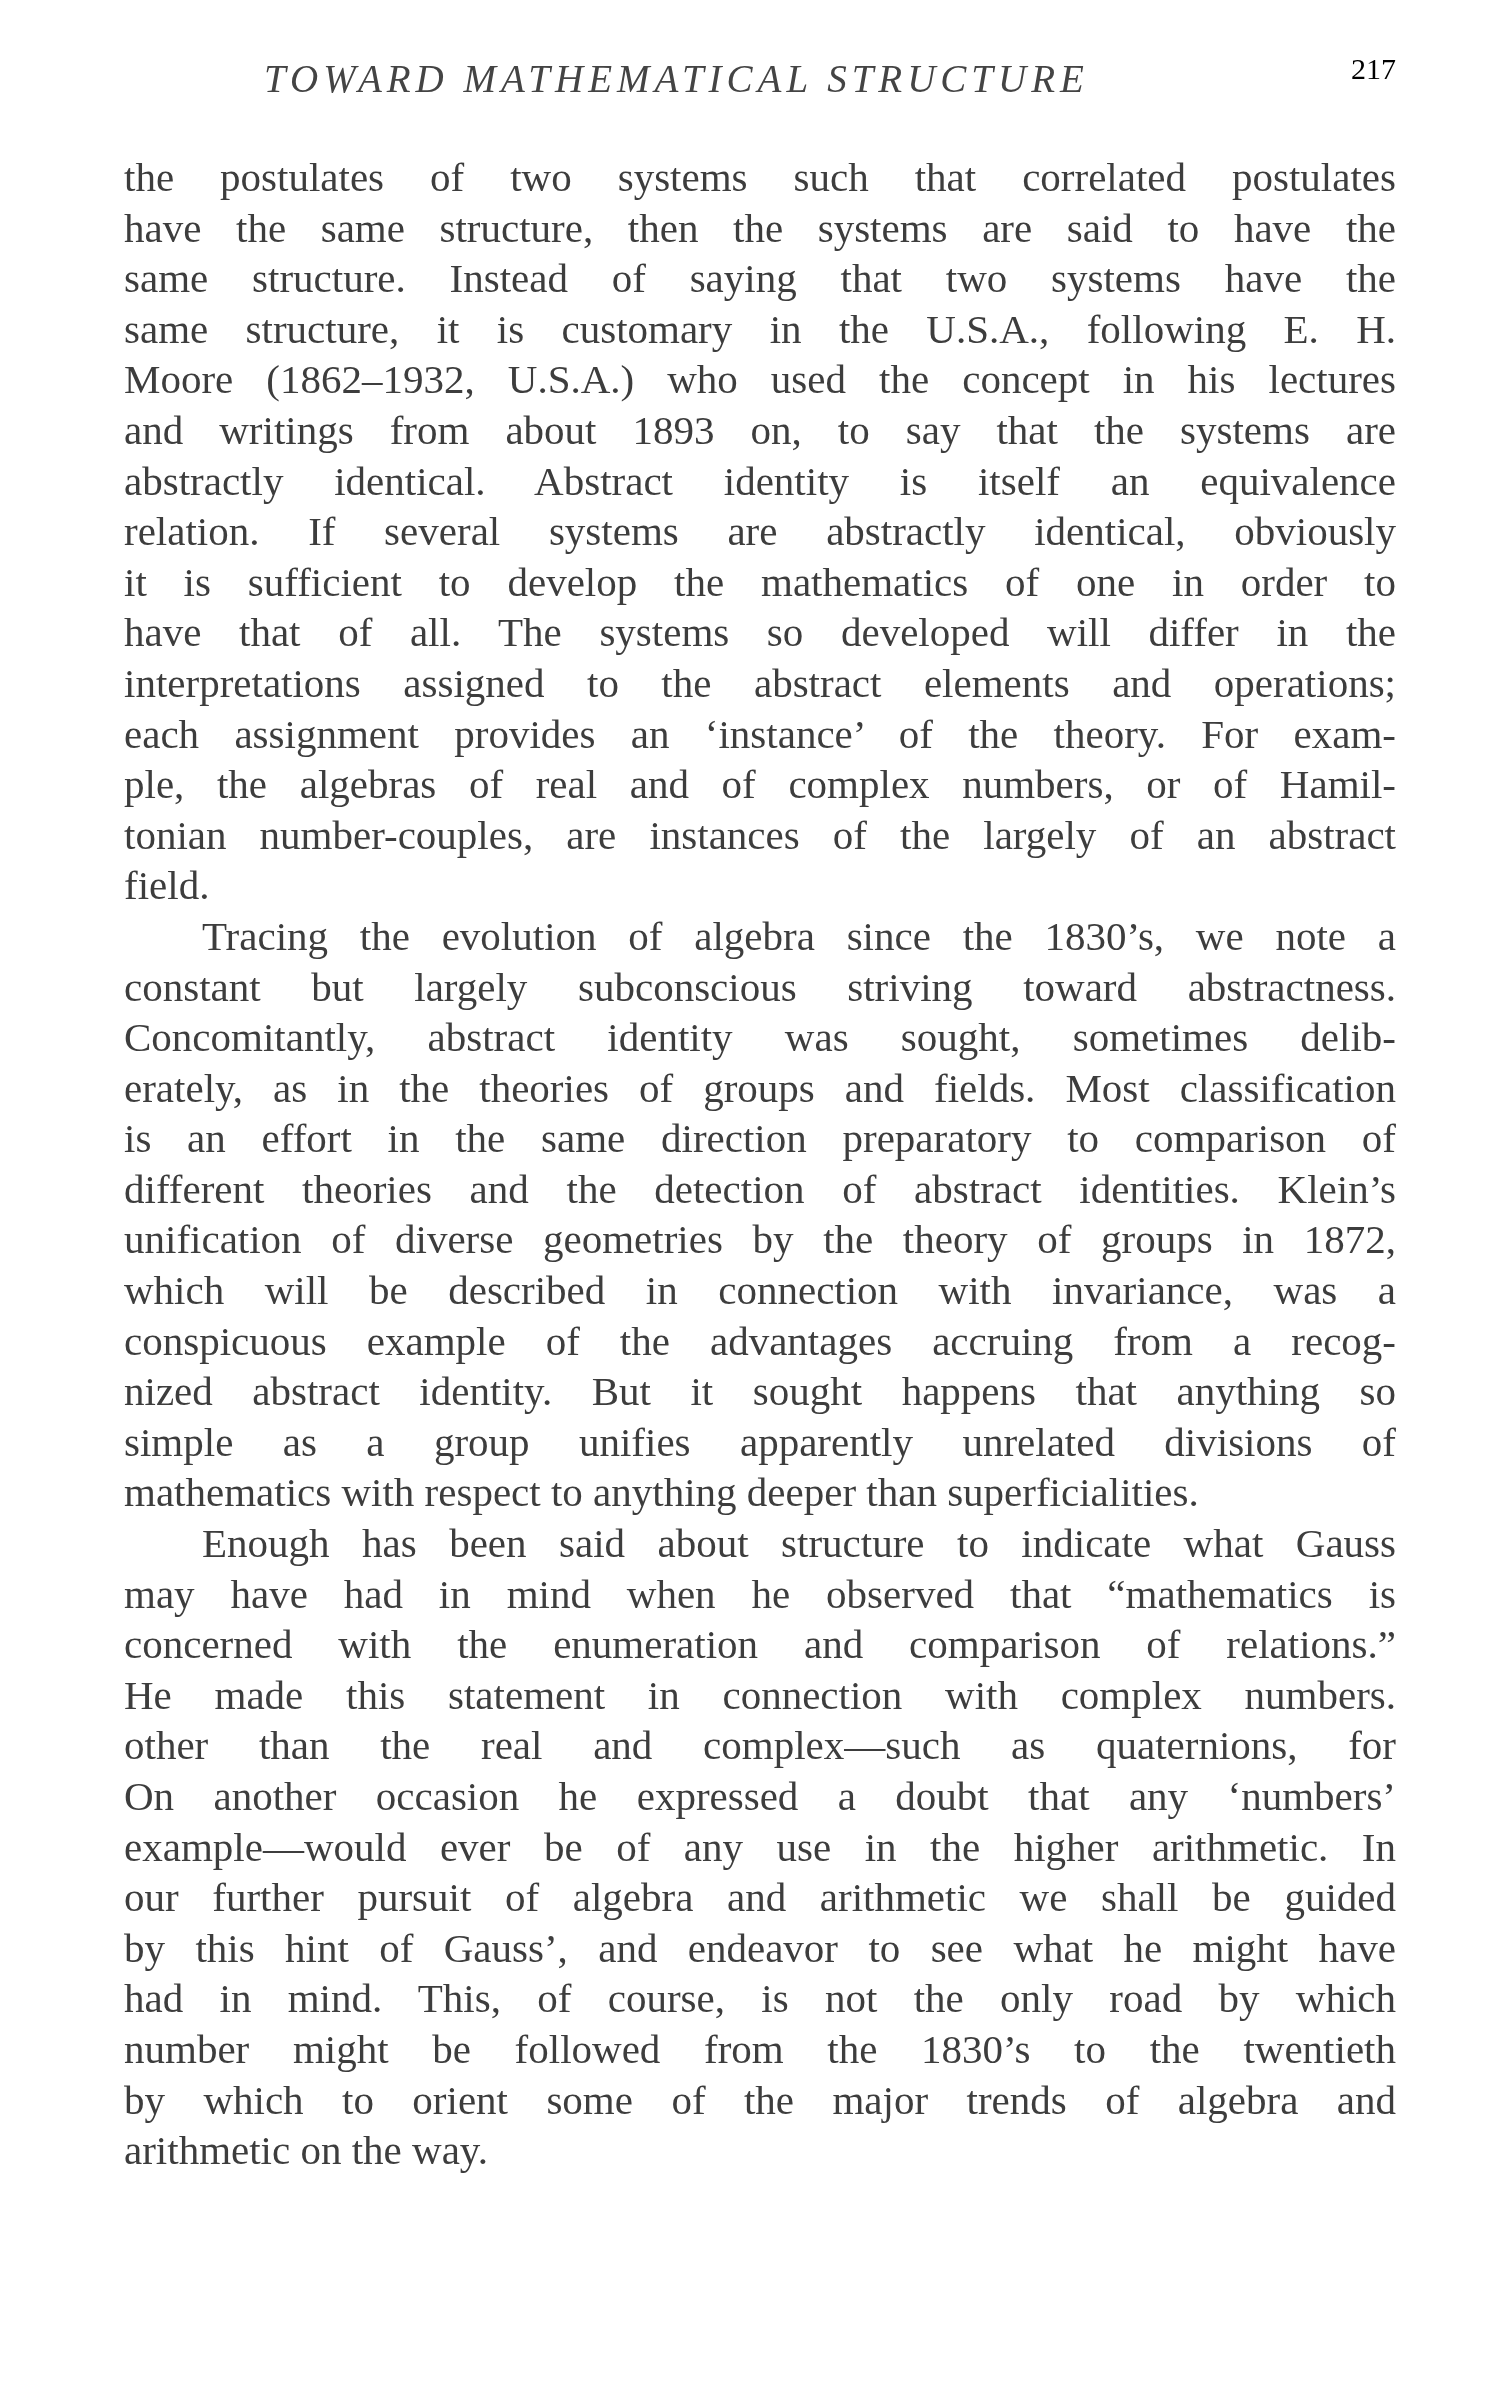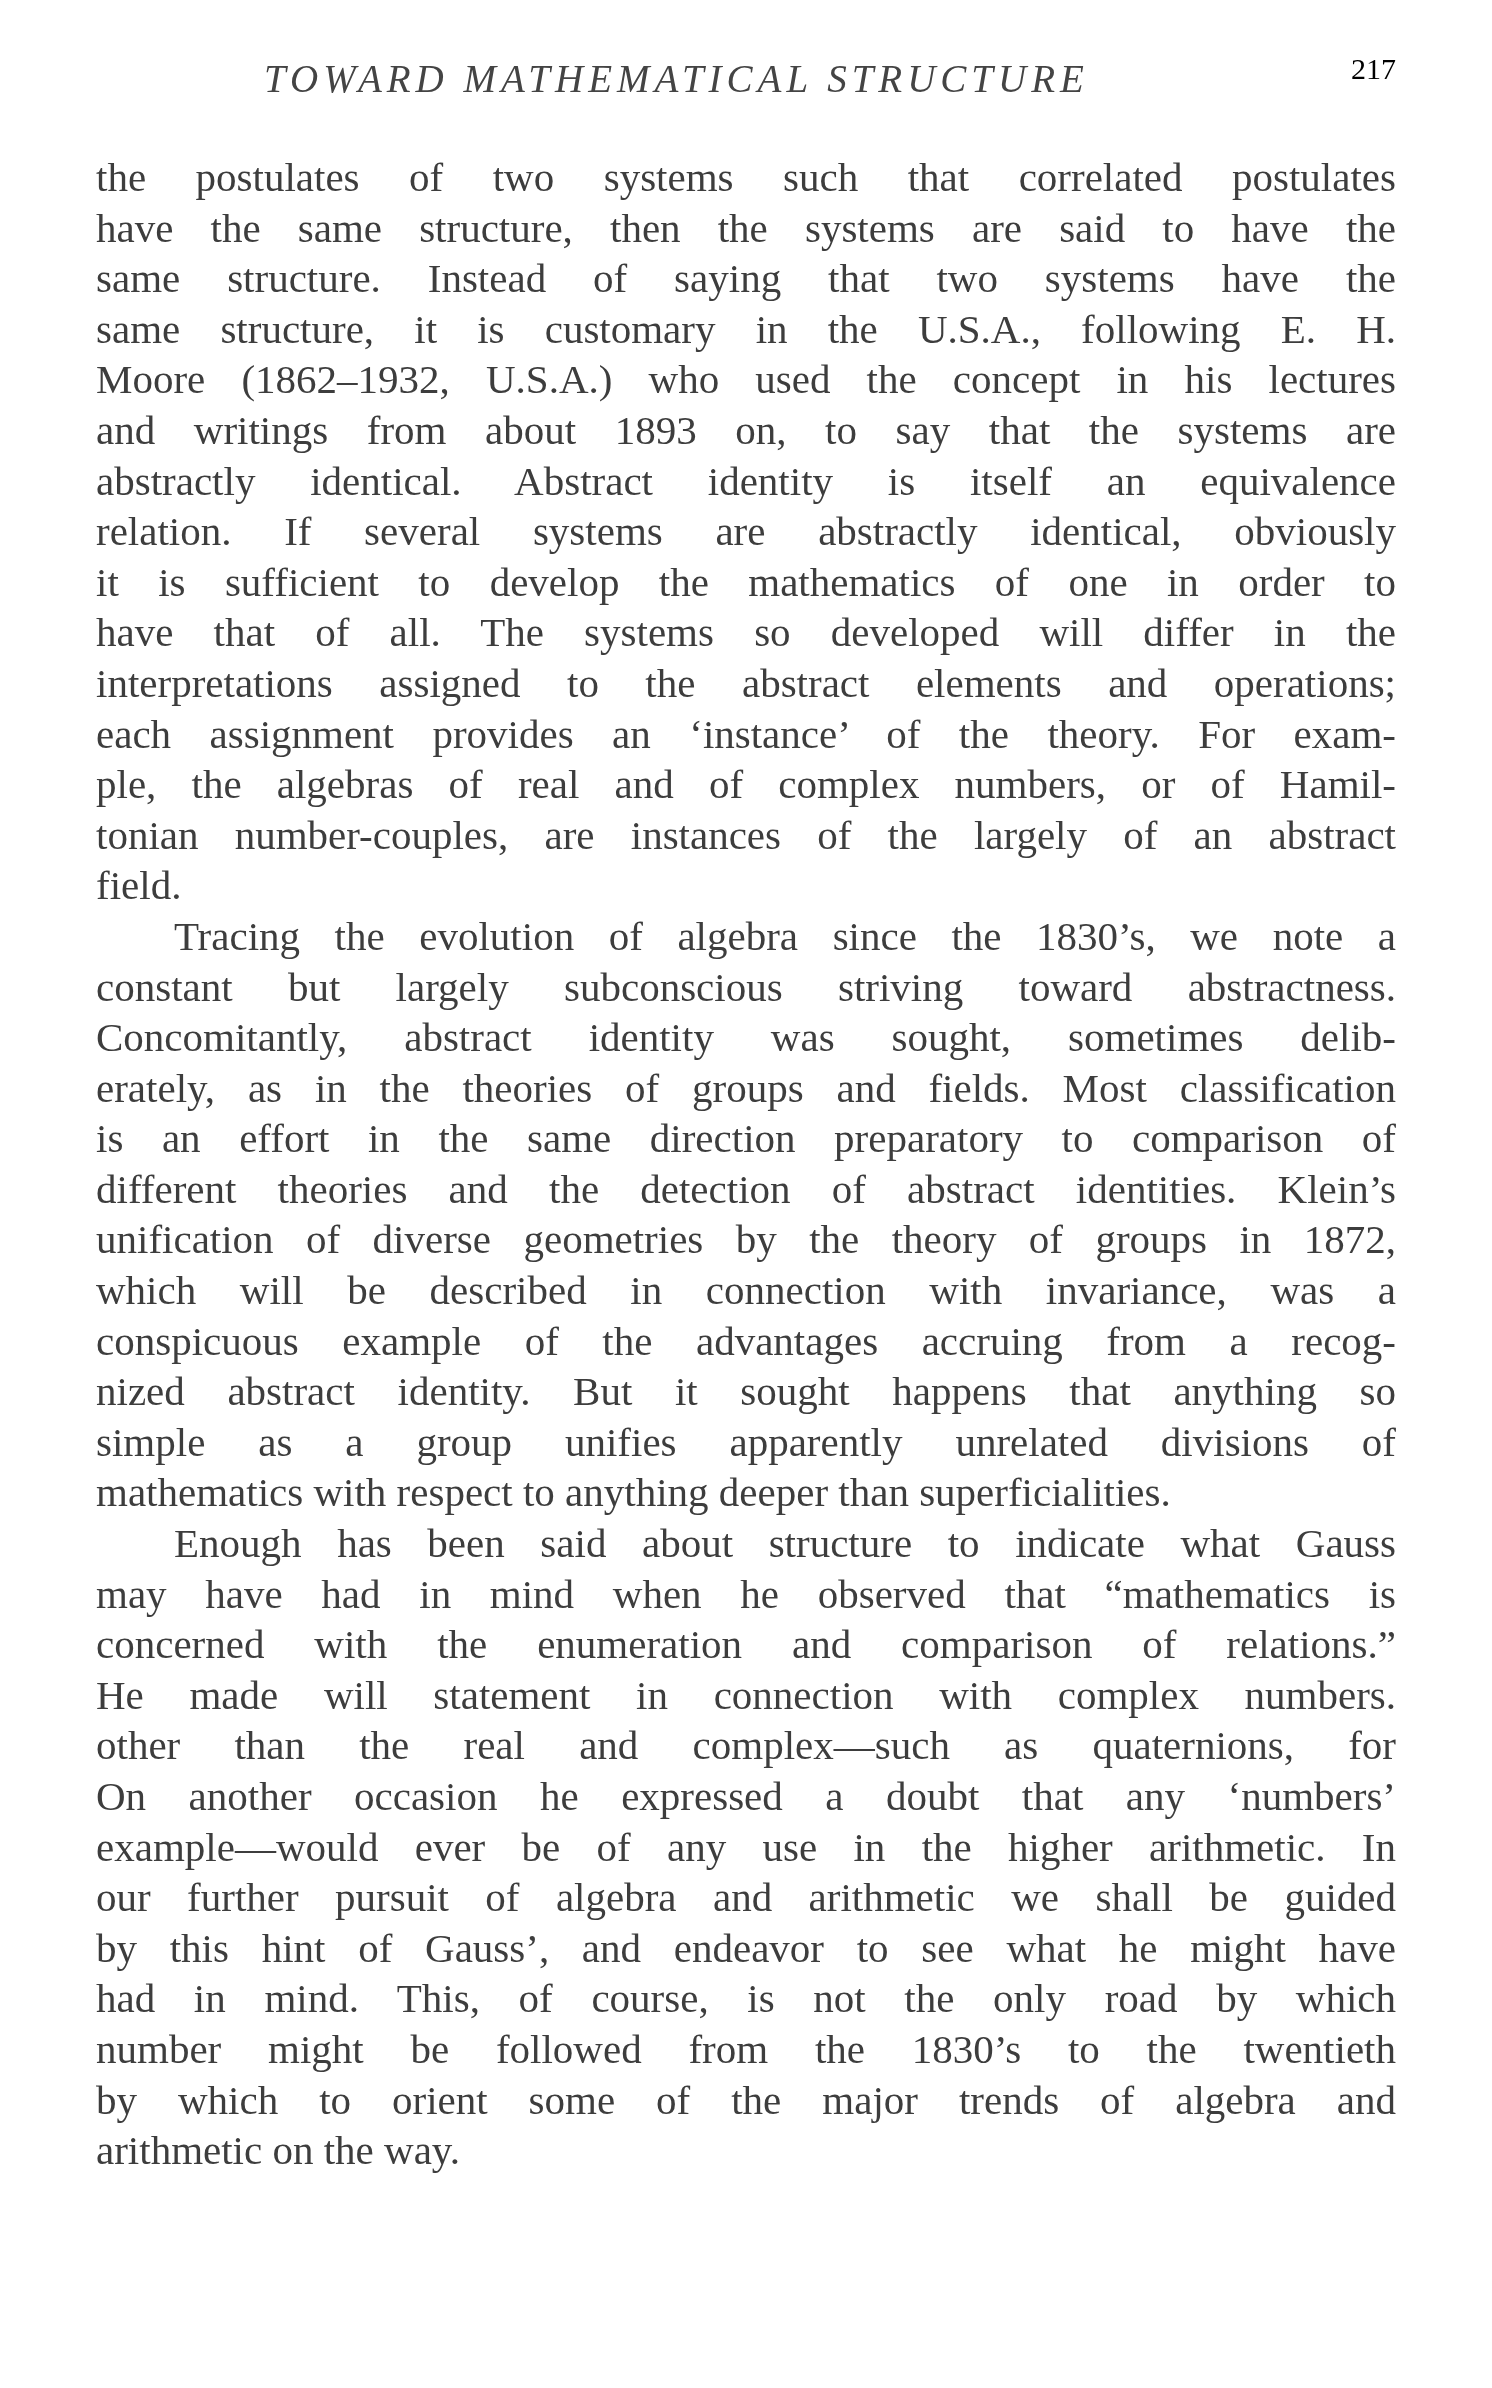--- a/index.html
+++ b/index.html
@@ -53,20 +53,21 @@
     }
     .line {
       display: block;
       height: 50.6px;
       line-height: 50.6px;
       font-size: 41px;
       white-space: nowrap;
       text-align: justify;
       text-align-last: justify;
       color: #3d3d3d;
+      margin-left: 28px;
     }
     .line.last {
       text-align-last: left;
     }
     .line.indent {
       padding-left: 78px;
     }
   </style>
 </head>
 <body>
@@ -106,21 +107,21 @@
         <span class="line">which will be described in connection with invariance, was a</span>
         <span class="line">conspicuous example of the advantages accruing from a recog-</span>
         <span class="line">nized abstract identity. But it sought happens that anything so</span>
         <span class="line">simple as a group unifies apparently unrelated divisions of</span>
         <span class="line last">mathematics with respect to anything deeper than superficialities.</span>
       </div>
       <div>
         <span class="line indent">Enough has been said about structure to indicate what Gauss</span>
         <span class="line">may have had in mind when he observed that “mathematics is</span>
         <span class="line">concerned with the enumeration and comparison of relations.”</span>
-        <span class="line">He made will statement in connection with complex numbers.</span>
+        <span class="line">He made this statement in connection with complex numbers.</span>
         <span class="line">other than the real and complex—such as quaternions, for</span>
         <span class="line">On another occasion he expressed a doubt that any ‘numbers’</span>
         <span class="line">example—would ever be of any use in the higher arithmetic. In</span>
         <span class="line">our further pursuit of algebra and arithmetic we shall be guided</span>
         <span class="line">by this hint of Gauss’, and endeavor to see what he might have</span>
         <span class="line">had in mind. This, of course, is not the only road by which</span>
         <span class="line">number might be followed from the 1830’s to the twentieth</span>
         <span class="line">by which to orient some of the major trends of algebra and</span>
         <span class="line last">arithmetic on the way.</span>
       </div>

